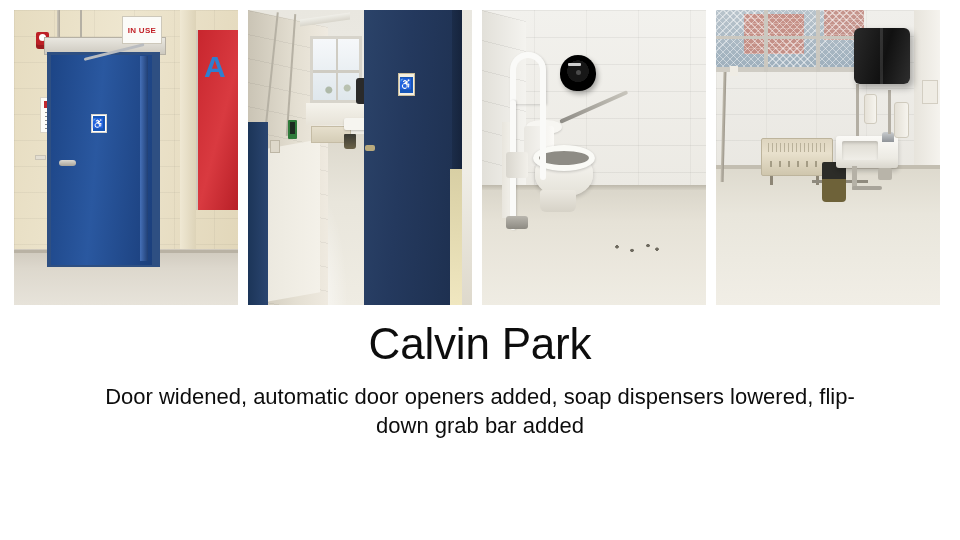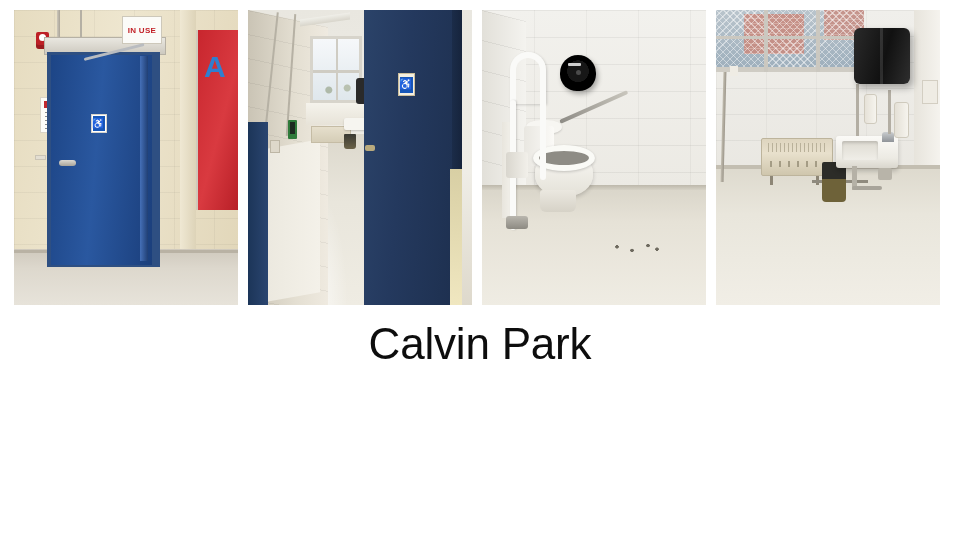--- a/index.html
+++ b/index.html
@@ -668,15 +668,16 @@
         <div class="p4-soap1"></div>
         <div class="p4-soap2"></div>
         <div class="p4-plate"></div>
       </div>
     </div>
 
   </div>
 
   <div class="caption">
     <div class="title">Calvin Park</div>
+    <div class="body-text">Door widened, automatic door openers added, soap dispensers lowered, flip-down grab bar added</div>
   </div>
 
 </div>
 
 </body></html>

